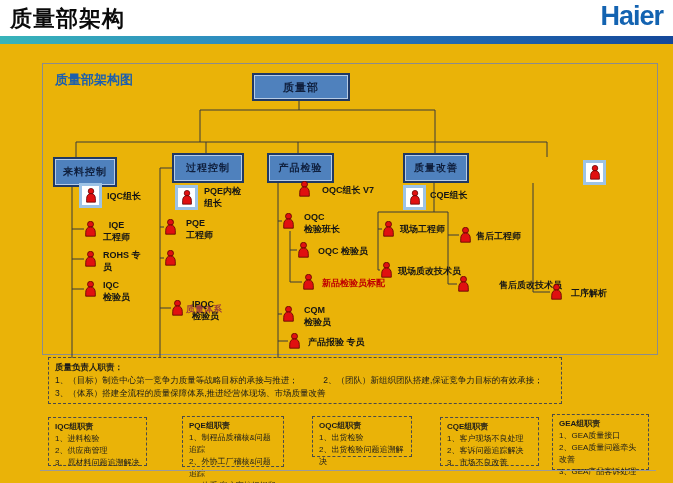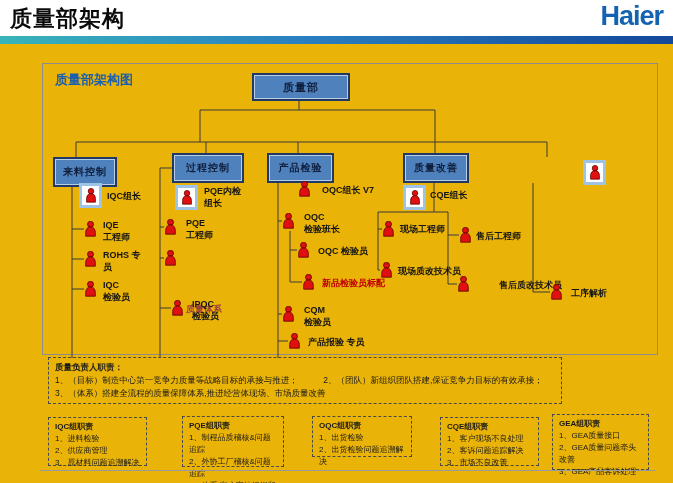--- a/index.html
+++ b/index.html
@@ -76,21 +76,21 @@
       </svg>
   </div>
   <div class="plabel" style="left:107px;top:191px;">IQC组长</div>
 
   <div class="person" style="left:84px;top:221px;">
       <svg width="13" height="16" viewBox="0 0 13 16">
         <ellipse cx="6.5" cy="3.3" rx="3" ry="3" fill="#e01010" stroke="#5a0000" stroke-width="0.8"></ellipse>
         <path d="M6.5 5.9 C3.2 5.9 1.7 8.5 1.7 11.5 L1.7 15.2 L11.3 15.2 L11.3 11.5 C11.3 8.5 9.8 5.9 6.5 5.9 Z" fill="#e01010" stroke="#5a0000" stroke-width="0.8"></path>
       </svg>
     </div>
-  <div class="plabel" style="left:103px;top:220px;">IQE
+  <div class="plabel" style="left:103px;top:220px;text-align:center;">IQE
 工程师</div>
 
   <div class="person" style="left:84px;top:251px;">
       <svg width="13" height="16" viewBox="0 0 13 16">
         <ellipse cx="6.5" cy="3.3" rx="3" ry="3" fill="#e01010" stroke="#5a0000" stroke-width="0.8"></ellipse>
         <path d="M6.5 5.9 C3.2 5.9 1.7 8.5 1.7 11.5 L1.7 15.2 L11.3 15.2 L11.3 11.5 C11.3 8.5 9.8 5.9 6.5 5.9 Z" fill="#e01010" stroke="#5a0000" stroke-width="0.8"></path>
       </svg>
     </div>
   <div class="plabel" style="left:103px;top:250px;">ROHS 专
 员</div>

